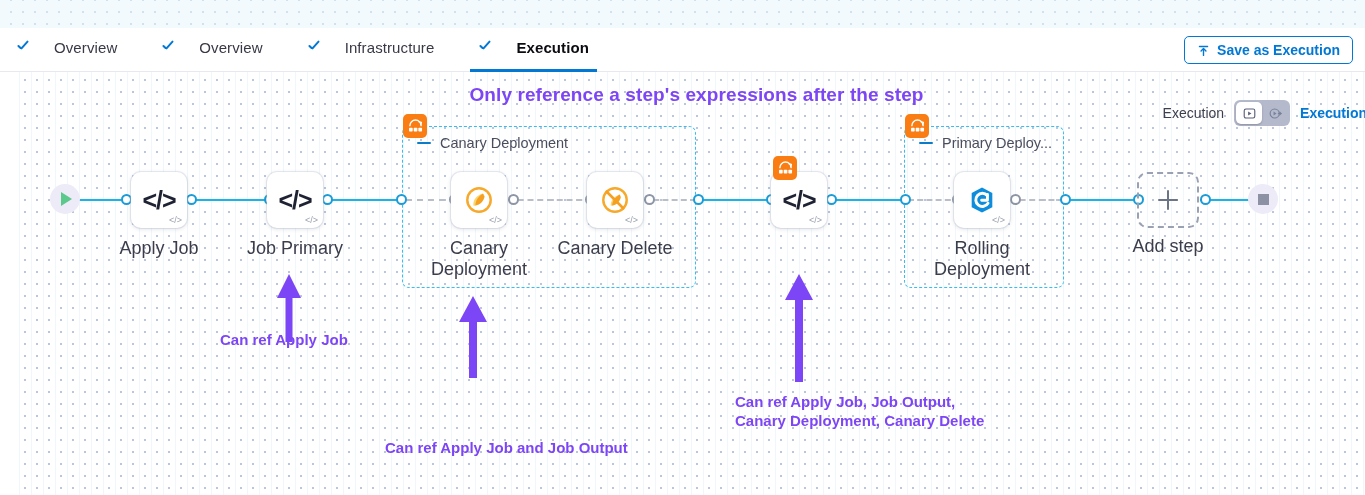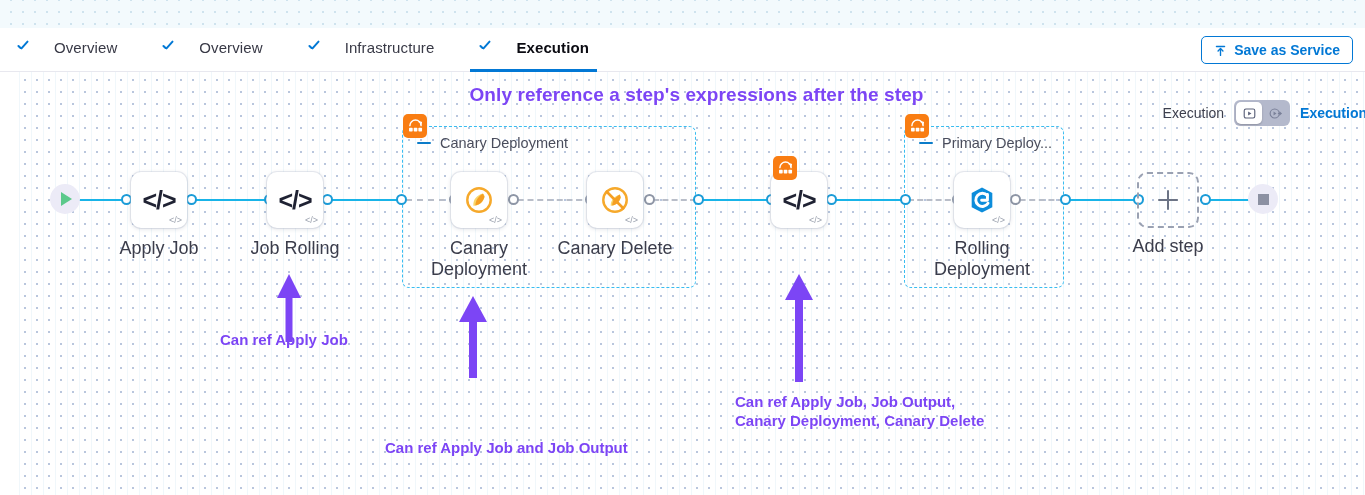--- a/index.html
+++ b/index.html
@@ -216,21 +216,21 @@
     <span>Execution</span>
   </div>
 </div>
 
 <button class="save-tpl">
   <svg class="upload-ico" viewBox="0 0 16 16">
     <path d="M3 3 H13" stroke="#0278d5" stroke-width="1.7" stroke-linecap="round" fill="none"></path>
     <path d="M8 14 V6" stroke="#0278d5" stroke-width="1.7" stroke-linecap="round" fill="none"></path>
     <path d="M5 8.6 L8 5.6 L11 8.6" stroke="#0278d5" stroke-width="1.7" stroke-linecap="round" stroke-linejoin="round" fill="none"></path>
   </svg>
-  <span>Save as Service</span>
+  <span>Save as Execution</span>
 </button>
 
 <div class="canvas">
 
   <div class="headline">Only reference a step's expressions after the step</div>
 
   <div class="exec-ctl">
     <span class="exec-label">Execution</span>
     <div class="seg">
       <div class="seg-btn on">
@@ -327,21 +327,21 @@
     <div class="node" style="left:117px;">
       <span class="code-ico">&lt;/&gt;</span>
       <span class="micro">&lt;/&gt;</span>
     </div>
     <div class="node-label" style="left:70px;">Apply Job</div>
 
     <div class="node" style="left:253px;">
       <span class="code-ico">&lt;/&gt;</span>
       <span class="micro">&lt;/&gt;</span>
     </div>
-    <div class="node-label" style="left:206px;">Job Rolling</div>
+    <div class="node-label" style="left:206px;">Job Primary</div>
 
     <div class="node" style="left:437px;">
       <svg width="30" height="30" viewBox="0 0 32 32">
         <circle cx="16" cy="16" r="12.5" fill="none" stroke="#f6a92b" stroke-width="2.6"></circle>
         <path d="M20 9 C13 11 9.5 16 10 22 C15 22.5 20.5 19 22 12.5 C21.6 10.6 21 9.4 20 9 Z" fill="#f9d66a"></path>
         <path d="M20.2 9.2 C15 12 12 17 12.2 21.8 C16.6 21.4 20.6 17.6 21.8 12.6 Z" fill="#f59f23"></path>
       </svg>
       <span class="micro">&lt;/&gt;</span>
     </div>
     <div class="node-label" style="left:390px;">

